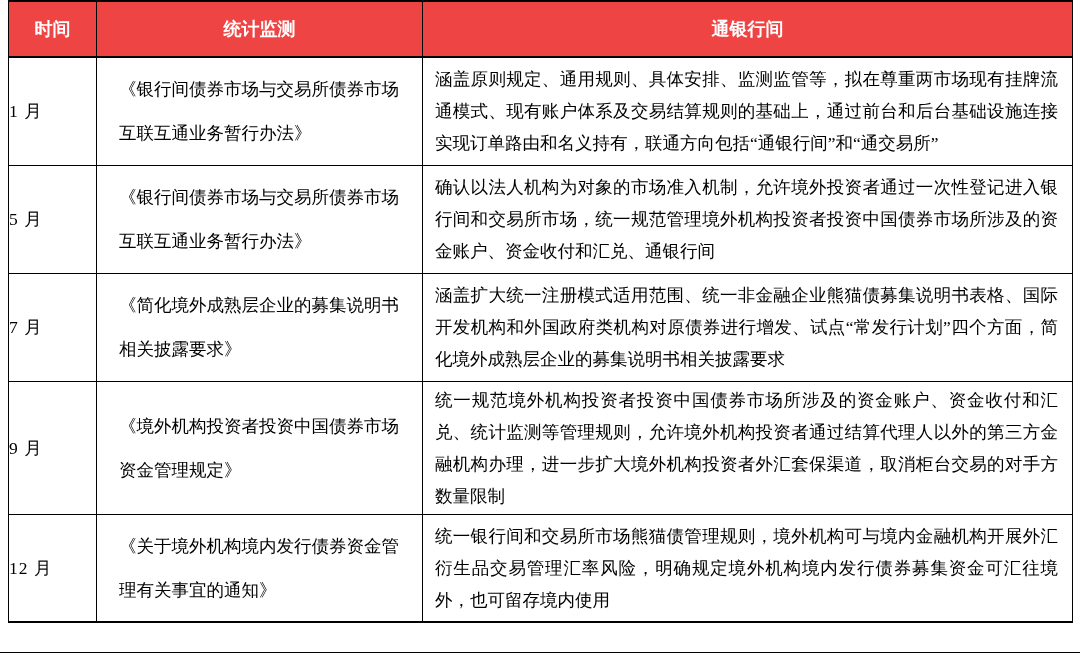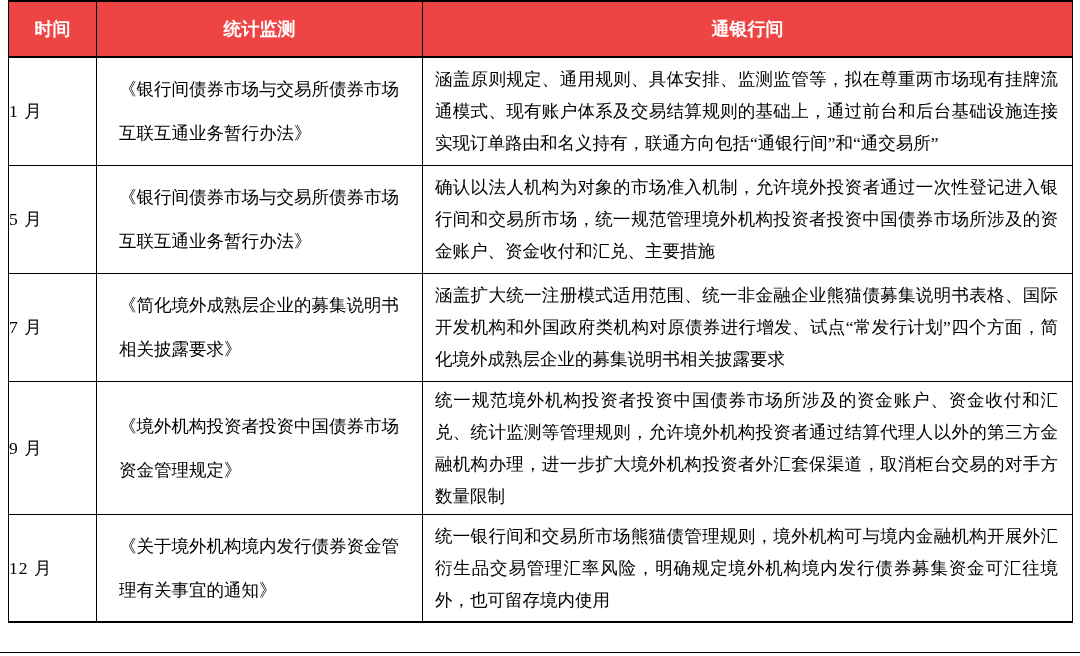--- a/index.html
+++ b/index.html
@@ -85,21 +85,21 @@
     </thead>
     <tbody>
       <tr>
         <td class="cell-time">1 月</td>
         <td class="cell-doc">《银行间债券市场与交易所债券市场互联互通业务暂行办法》</td>
         <td class="cell-meas">涵盖原则规定、通用规则、具体安排、监测监管等，拟在尊重两市场现有挂牌流通模式、现有账户体系及交易结算规则的基础上，通过前台和后台基础设施连接实现订单路由和名义持有，联通方向包括“通银行间”和“通交易所”</td>
       </tr>
       <tr>
         <td class="cell-time">5 月</td>
         <td class="cell-doc">《银行间债券市场与交易所债券市场互联互通业务暂行办法》</td>
-        <td class="cell-meas">确认以法人机构为对象的市场准入机制，允许境外投资者通过一次性登记进入银行间和交易所市场，统一规范管理境外机构投资者投资中国债券市场所涉及的资金账户、资金收付和汇兑、主要措施</td>
+        <td class="cell-meas">确认以法人机构为对象的市场准入机制，允许境外投资者通过一次性登记进入银行间和交易所市场，统一规范管理境外机构投资者投资中国债券市场所涉及的资金账户、资金收付和汇兑、通银行间</td>
       </tr>
       <tr>
         <td class="cell-time">7 月</td>
         <td class="cell-doc">《简化境外成熟层企业的募集说明书相关披露要求》</td>
         <td class="cell-meas">涵盖扩大统一注册模式适用范围、统一非金融企业熊猫债募集说明书表格、国际开发机构和外国政府类机构对原债券进行增发、试点“常发行计划”四个方面，简化境外成熟层企业的募集说明书相关披露要求</td>
       </tr>
       <tr>
         <td class="cell-time">9 月</td>
         <td class="cell-doc">《境外机构投资者投资中国债券市场资金管理规定》</td>
         <td class="cell-meas">统一规范境外机构投资者投资中国债券市场所涉及的资金账户、资金收付和汇兑、统计监测等管理规则，允许境外机构投资者通过结算代理人以外的第三方金融机构办理，进一步扩大境外机构投资者外汇套保渠道，取消柜台交易的对手方数量限制</td>

